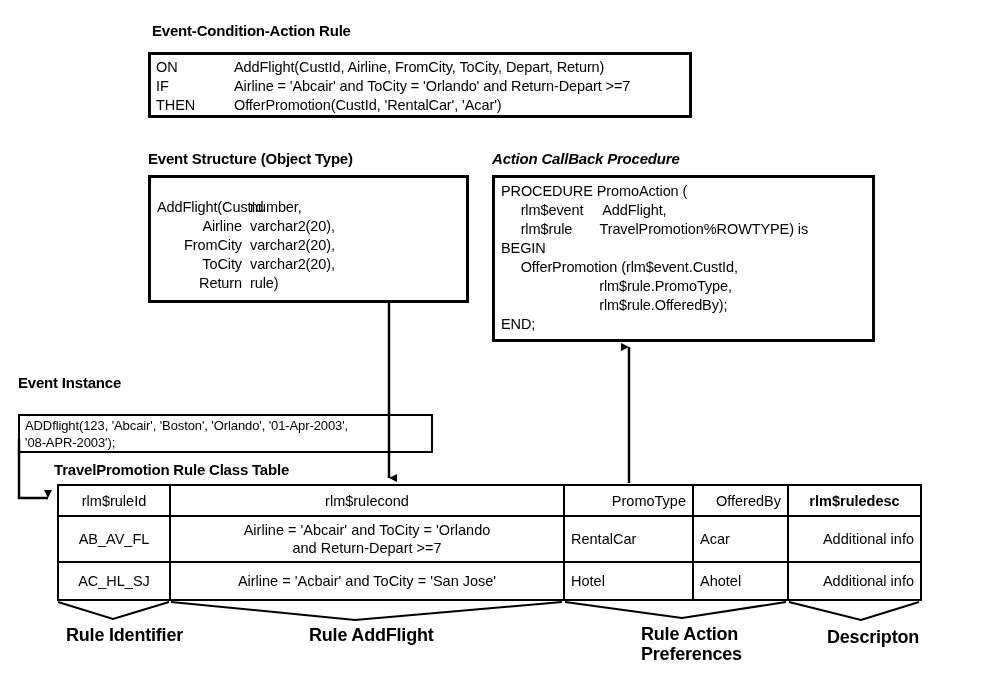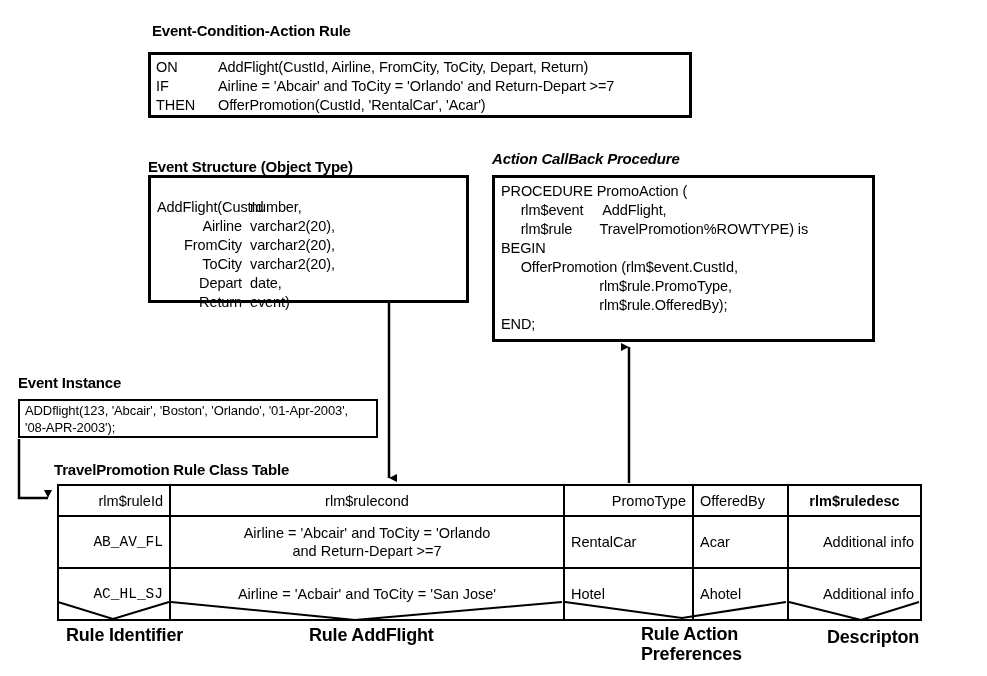--- a/index.html
+++ b/index.html
@@ -24,58 +24,58 @@
     box-sizing:border-box;
   }
   .code{
     font-size:14.5px;
     line-height:19px;
     white-space:pre;
     letter-spacing:-0.1px;
   }
   
   #eca-box{left:148px;top:52px;width:544px;height:66px;padding:3px 0 0 5px;}
-  .eca-row{display:flex;}
+  .eca-row{display:flex;gap:16px;}
   .eca-kw{width:62px;flex:0 0 62px;}
   
   #es-box{left:148px;top:175px;width:321px;height:128px;padding:20px 0 0 6px;}
   .es-row{display:flex;}
   .es-name{width:93px;flex:0 0 93px;text-align:right;padding-right:8px;box-sizing:border-box;}
   .es-first{width:93px;flex:0 0 93px;text-align:left;box-sizing:border-box;}
   
   #cb-box{left:492px;top:175px;width:383px;height:167px;padding:4px 16px 0 6px;}
   
-  #ei-box{left:18px;top:399px;width:360px;height:39px;padding:1px 0 0 5px;border-width:2px;}
+  #ei-box{left:18px;top:414px;width:415px;height:39px;padding:1px 0 0 5px;border-width:2px;}
   #ei-box .code{font-size:13px;line-height:17px;}
   
   #rule-table{
     left:57px;top:484px;width:863px;
     border-collapse:collapse;
     table-layout:fixed;
   }
   #rule-table td{
     border:2px solid #000;
     font-size:14.5px;
     padding:4px 6px;
     vertical-align:middle;
     box-sizing:border-box;
   }
   #rule-table .thead td{height:31px;}
-  #rule-table tr.datarow td{height:52px;}
+  #rule-table tr.datarow td{height:38px;}
   .c-id{width:112px;}
   .c-cond{width:394px;}
   .c-promo{width:129px;}
   .c-off{width:95px;}
   .c-desc{width:133px;}
-  .h-id{text-align:right;border-radius:8px;}
+  .h-id{text-align:center;border-radius:8px;}
   .h-cond{text-align:center;}
   .h-promo{text-align:right;}
-  .h-off{text-align:left;}
+  .h-off{text-align:right;}
   .h-desc{text-align:center;font-weight:bold;}
-  .v-id{text-align:right;font-family:Liberation Mono, monospace;}
+  .v-id{text-align:center;}
   .v-cond{text-align:center;line-height:18px;}
   .v-promo{text-align:left;}
   .v-off{text-align:left;}
   .v-desc{text-align:right;font-size:13px;}
   
   .blabel{font-size:18px;font-weight:bold;white-space:nowrap;letter-spacing:-0.2px;}
   
   #wires{position:absolute;left:0;top:0;width:987px;height:676px;pointer-events:none;}
 </style>
 </head>
@@ -91,46 +91,42 @@
   <div class="code eca-row">
     <span class="eca-kw">IF</span>
     <span>Airline = 'Abcair' and ToCity = 'Orlando' and Return-Depart &gt;=7</span>
   </div>
   <div class="code eca-row">
     <span class="eca-kw">THEN</span>
     <span>OfferPromotion(CustId, 'RentalCar', 'Acar')</span>
   </div>
 </div>
 
-<div class="abs heading" style="left:148px;top:158px;">Event Structure (Object Type)</div>
+<div class="abs heading" style="left:148px;top:150px;">Event Structure (Object Type)</div>
 
 <div class="abs box" id="es-box">
   <div class="code es-row">
     <span class="es-first"><span>AddFlight(</span><span>CustId</span></span>
     <span>number,</span>
   </div>
   <div class="code es-row">
     <span class="es-name">Airline</span>
     <span>varchar2(20),</span>
   </div>
   <div class="code es-row">
     <span class="es-name">FromCity</span>
     <span>varchar2(20),</span>
   </div>
   <div class="code es-row">
     <span class="es-name">ToCity</span>
     <span>varchar2(20),</span>
   </div>
   <div class="code es-row">
-    <span class="es-name">Depart</span>
-    <span>date,</span>
-  </div>
-  <div class="code es-row">
     <span class="es-name">Return</span>
-    <span>event)</span>
+    <span>rule)</span>
   </div>
 </div>
 
 <div class="abs heading" style="left:492px;top:150px;font-style:italic;">Action CallBack Procedure</div>
 
 <div class="abs box" id="cb-box">
   <div class="code">PROCEDURE PromoAction (</div>
   <div class="code">     rlm$event     AddFlight,</div>
   <div class="code">     rlm$rule       TravelPromotion%ROWTYPE) is</div>
   <div class="code">BEGIN</div>

